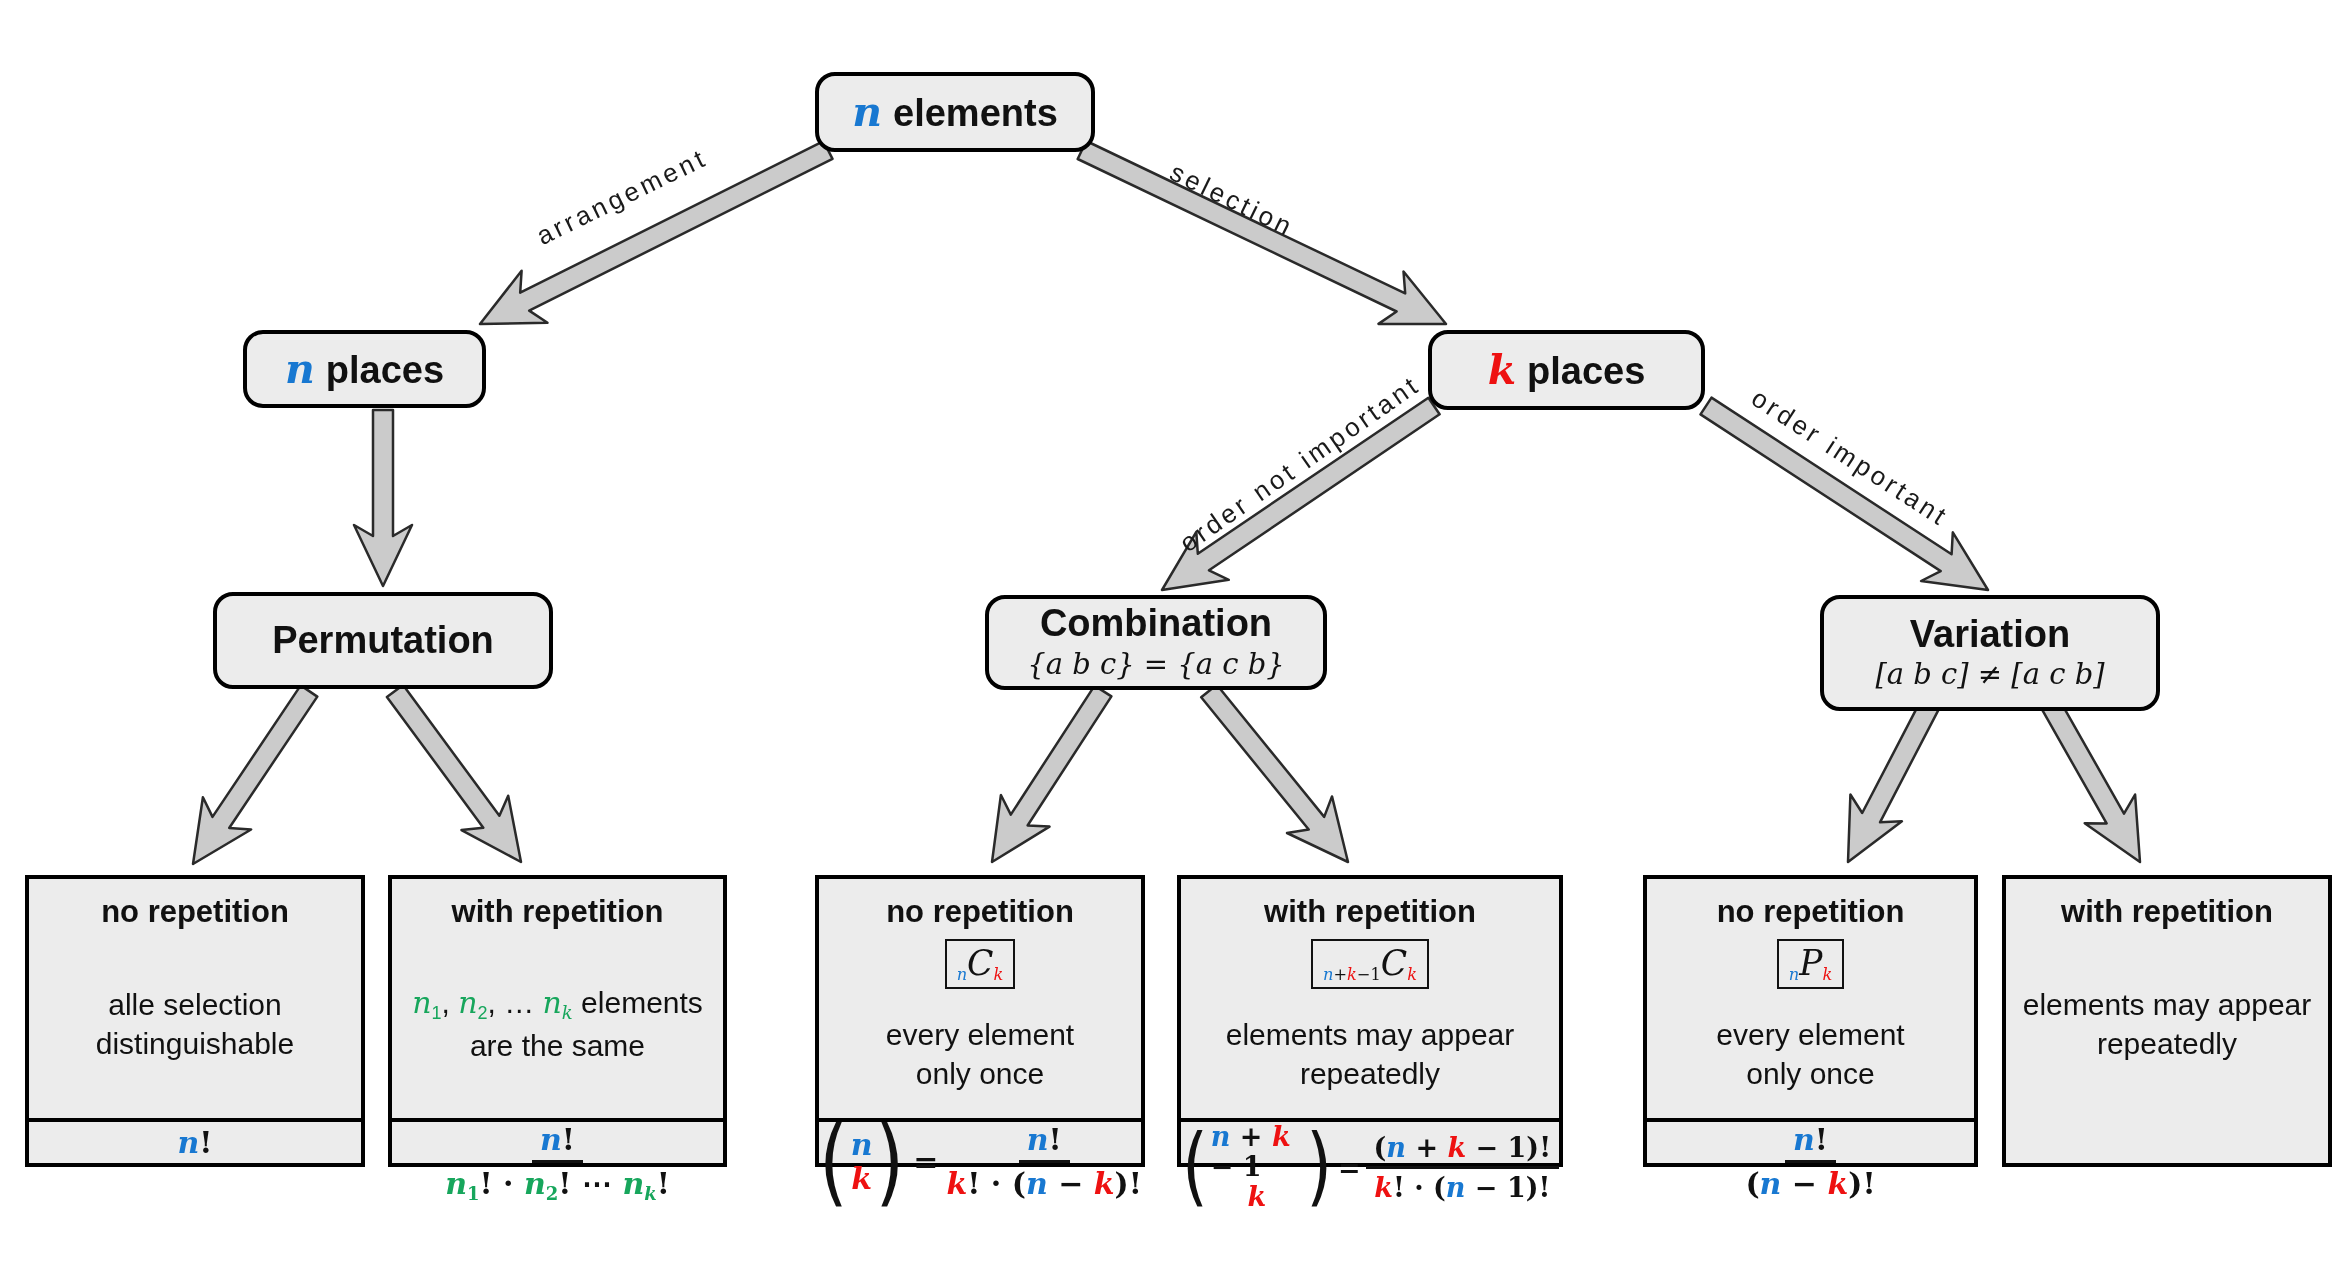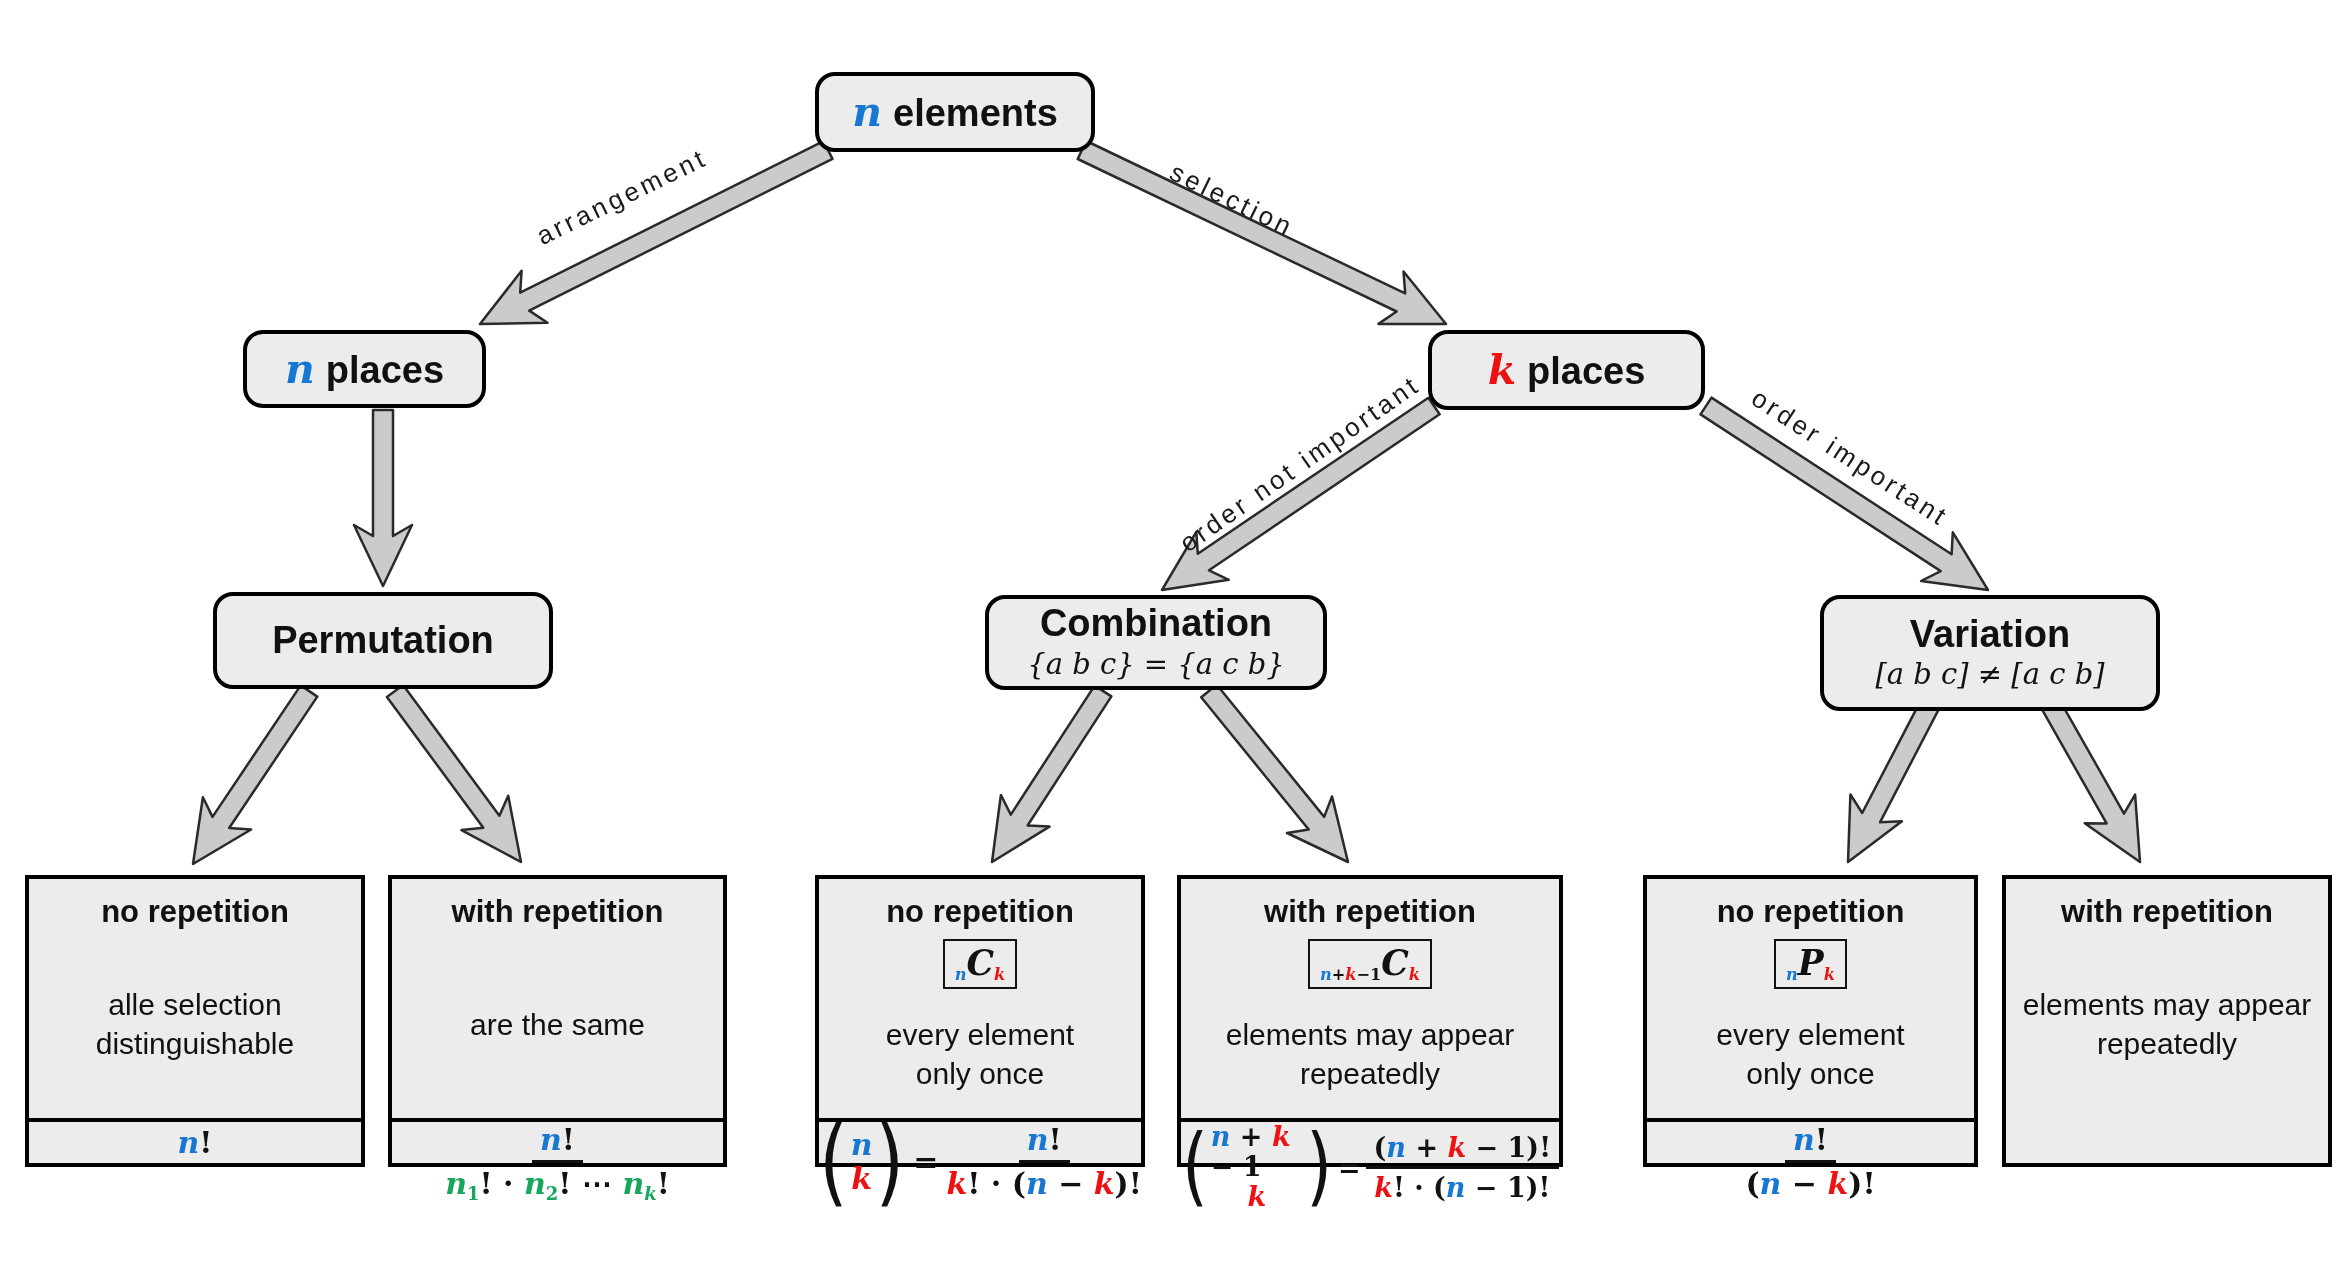--- a/index.html
+++ b/index.html
@@ -38,21 +38,21 @@
         box-sizing:border-box;display:flex;flex-direction:column;}
   #leaf0{left:25px;width:340px;}
   #leaf1{left:388px;width:339px;}
   #leaf2{left:815px;width:330px;}
   #leaf3{left:1177px;width:386px;}
   #leaf4{left:1643px;width:335px;}
   #leaf5{left:2002px;width:330px;}
   .leaf-top{flex:0 0 239px;display:flex;flex-direction:column;align-items:center;padding-top:15px;box-sizing:border-box;}
   .leaf-title{font-size:31px;font-weight:700;}
   .chip{margin-top:9px;border:2.5px solid #111;padding:1px 10px 2px;font-family:"DejaVu Serif",serif;
-        font-weight:700;font-size:27px;line-height:1.25;background:var(--fill);}
+        font-weight:400;font-size:27px;line-height:1.25;background:var(--fill);}
   .leaf-desc{margin:auto 0;text-align:center;font-size:30px;line-height:1.3;}
   .leaf-bottom{flex:1;border-top:4px solid #000;display:flex;align-items:center;justify-content:center;}
 
   
   .mvar{font-family:"DejaVu Serif",serif;font-style:italic;}
   .c-b{color:var(--blue);} .c-r{color:var(--red);} .c-g{color:var(--green);}
   .sub{font-size:0.6em;vertical-align:-0.32em;} .sup{font-size:0.62em;vertical-align:0.55em;}
   .big{font-size:1.28em;}
   .math{font-family:"DejaVu Serif",serif;font-weight:700;font-size:30px;color:#111;}
   .mrow{display:flex;align-items:center;gap:8px;}
@@ -131,20 +131,21 @@
     </div>
     <div class="leaf-bottom">
       <div class="math"><span class="c-b mvar">n</span><span>!</span></div>
     </div>
   </div>
 
   <div class="leaf" id="leaf1">
     <div class="leaf-top">
       <div class="leaf-title">with repetition</div>
       <div class="leaf-desc">
+        <div><span class="c-g mvar">n</span><span class="c-g sub">1</span><span>, </span><span class="c-g mvar">n</span><span class="c-g sub">2</span><span>, … </span><span class="c-g mvar">n</span><span class="c-g mvar sub">k</span><span> elements</span></div>
         <div><span>are the same</span></div>
       </div>
     </div>
     <div class="leaf-bottom">
       <div class="math">
         <span class="frac">
           <span class="num"><span class="c-b mvar">n</span><span>!</span></span>
           <span class="den"><span class="c-g mvar">n</span><span class="c-g sub">1</span><span>! · </span><span class="c-g mvar">n</span><span class="c-g sub">2</span><span>! ⋯ </span><span class="c-g mvar">n</span><span class="c-g mvar sub">k</span><span>!</span></span>
         </span>
       </div>

